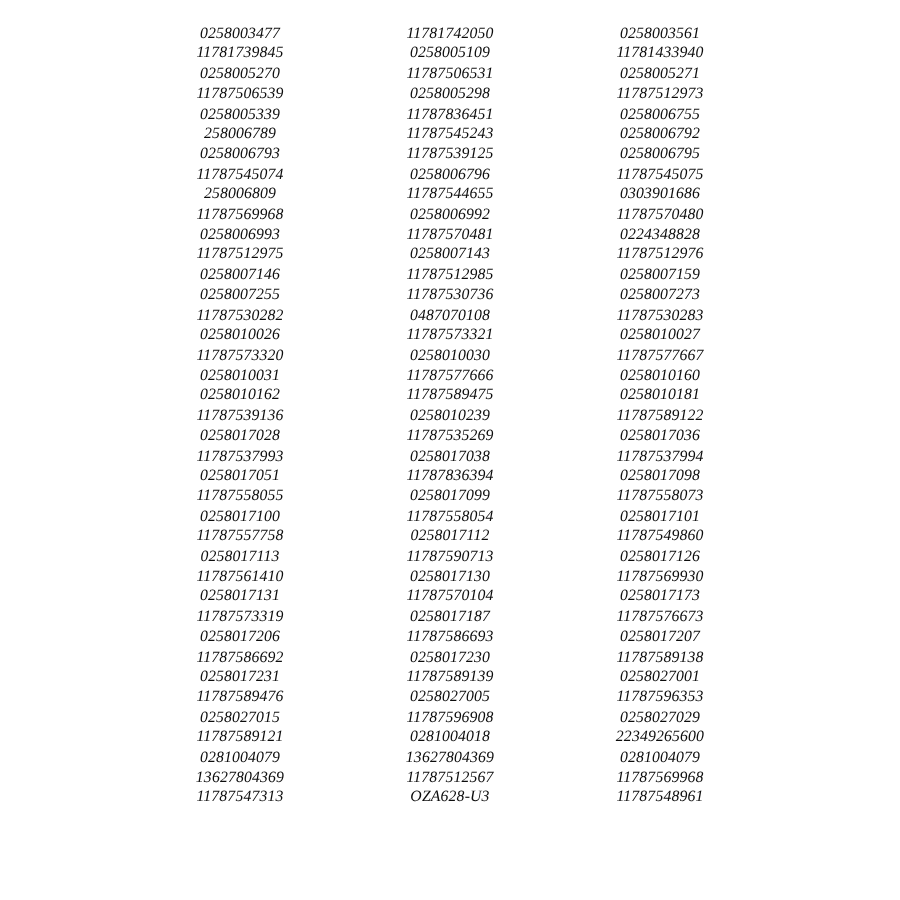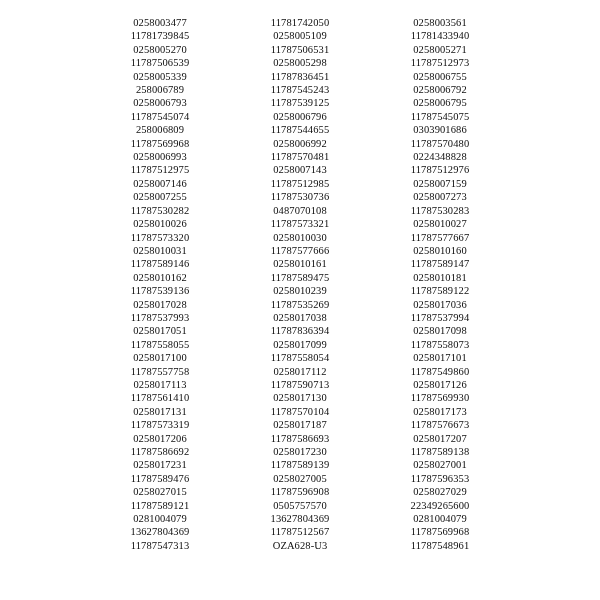--- a/index.html
+++ b/index.html
@@ -13,20 +13,21 @@
     overflow: hidden;
     font-family: "Liberation Serif", serif;
     color: #000000;
   }
   #sheet {
     position: relative;
     width: 600px;
     height: 484px;
     box-sizing: border-box;
     padding: 16px 0 0 0;
+    font-style: italic;
   }
   table.code-table {
     border-collapse: collapse;
     margin: 0 auto;
     table-layout: fixed;
     width: 420px;
   }
   table.code-table td {
     font-family: "Liberation Serif", serif;
     font-size: 10.5px;
@@ -137,25 +138,20 @@
           <td>11787573320</td>
           <td>0258010030</td>
           <td>11787577667</td>
         </tr>
         <tr>
           <td>0258010031</td>
           <td>11787577666</td>
           <td>0258010160</td>
         </tr>
         <tr>
-          <td>11787589146</td>
-          <td>0258010161</td>
-          <td>11787589147</td>
-        </tr>
-        <tr>
           <td>0258010162</td>
           <td>11787589475</td>
           <td>0258010181</td>
         </tr>
         <tr>
           <td>11787539136</td>
           <td>0258010239</td>
           <td>11787589122</td>
         </tr>
         <tr>
@@ -228,21 +224,21 @@
           <td>0258027005</td>
           <td>11787596353</td>
         </tr>
         <tr>
           <td>0258027015</td>
           <td>11787596908</td>
           <td>0258027029</td>
         </tr>
         <tr>
           <td>11787589121</td>
-          <td>0505757570</td>
+          <td>0281004018</td>
           <td>22349265600</td>
         </tr>
         <tr>
           <td>0281004079</td>
           <td>13627804369</td>
           <td>0281004079</td>
         </tr>
         <tr>
           <td>13627804369</td>
           <td>11787512567</td>

